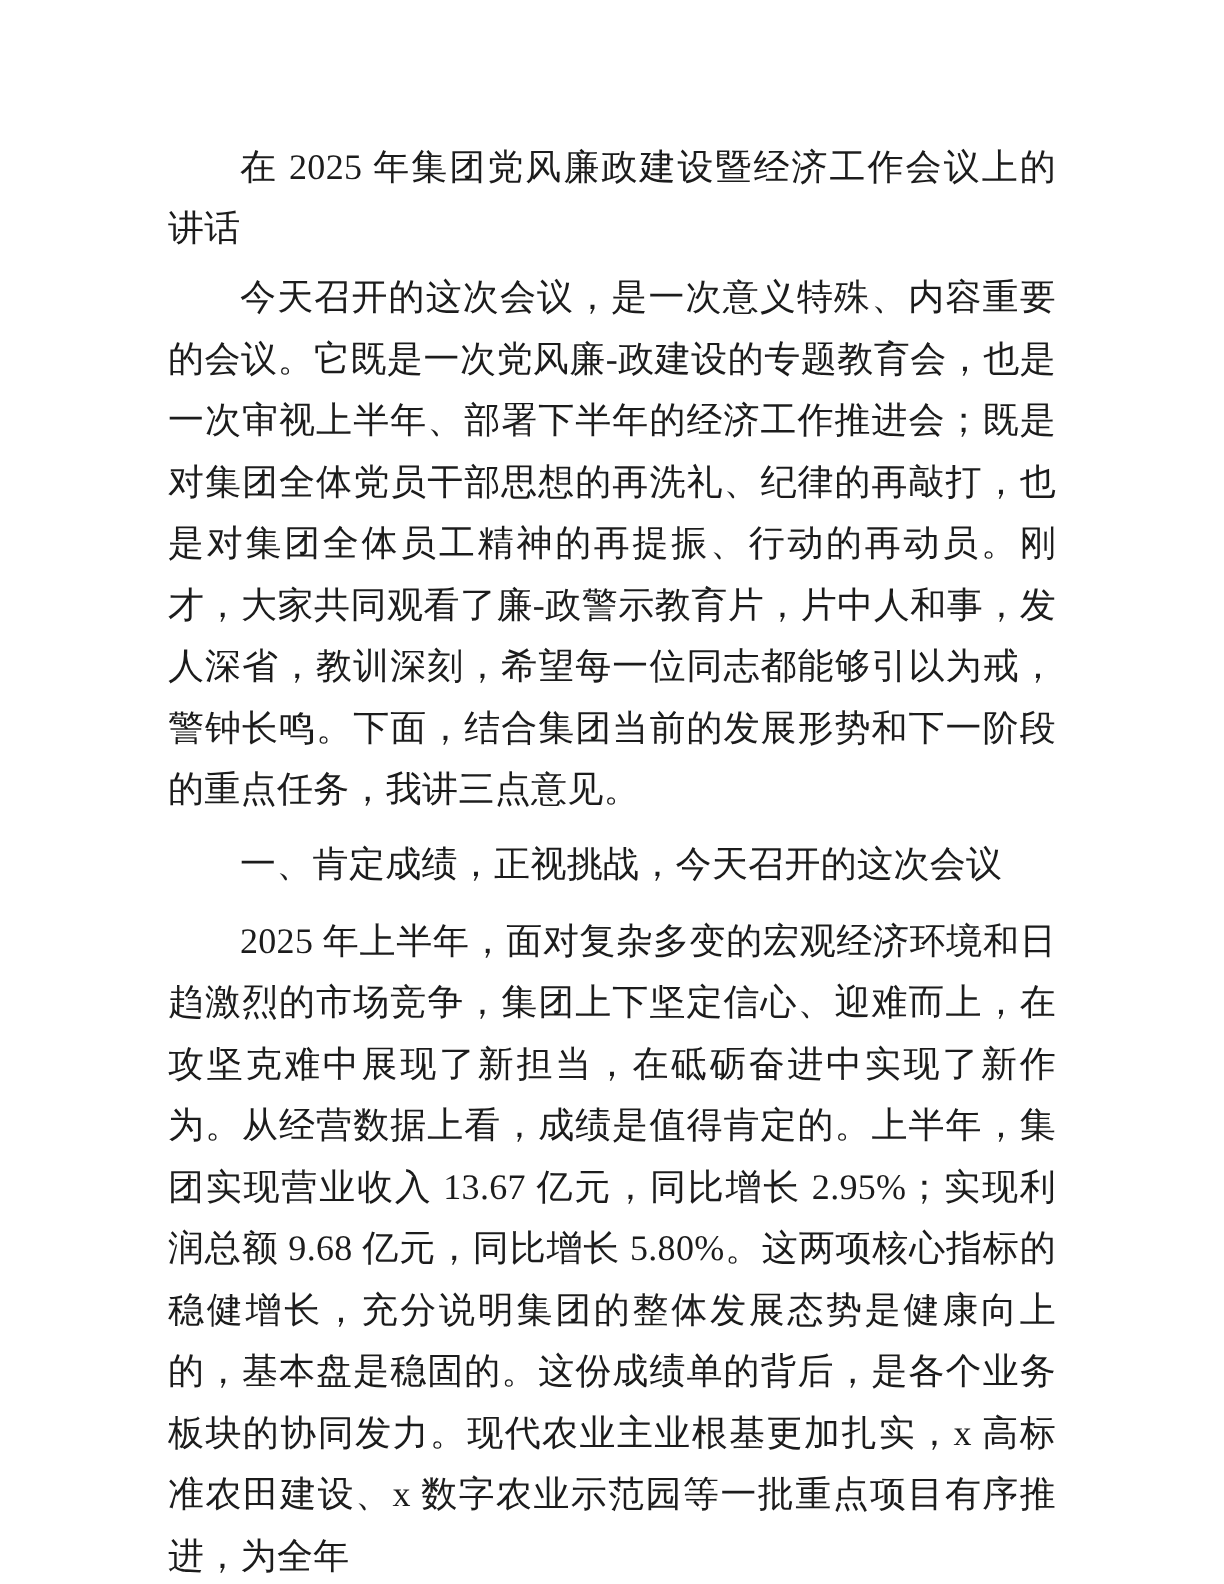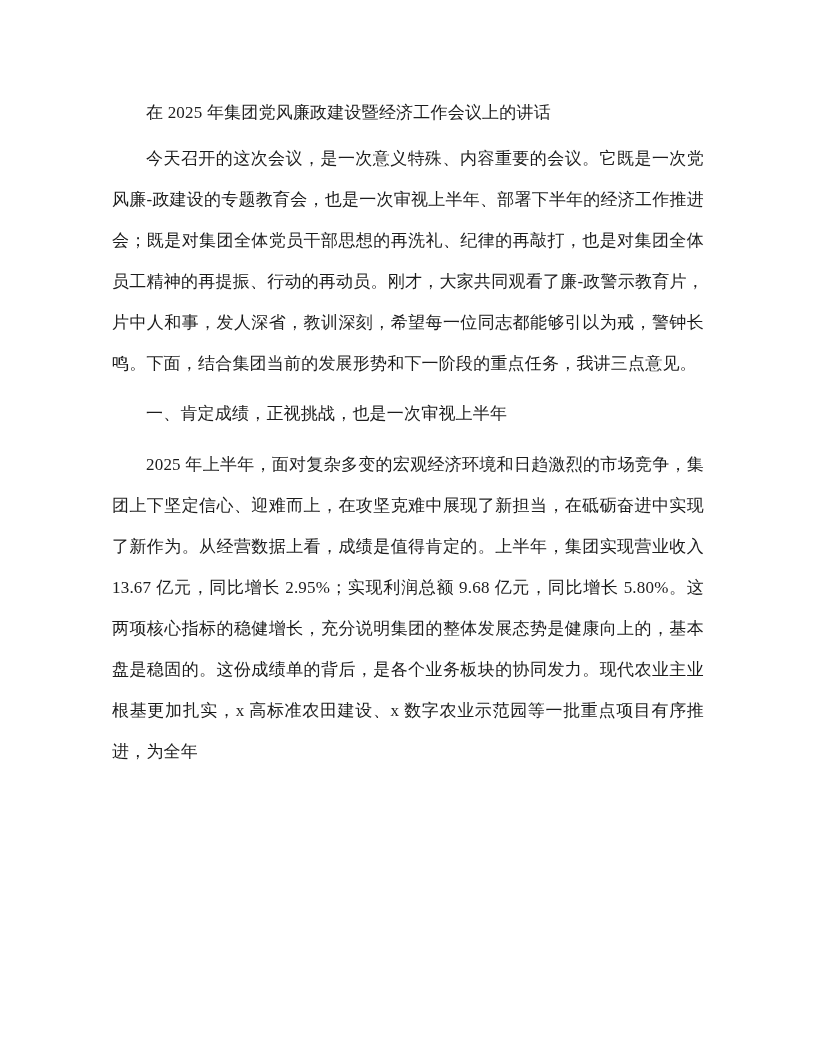--- a/index.html
+++ b/index.html
@@ -16,21 +16,21 @@
       box-sizing: border-box;
       width: 816px;
       height: 1056px;
       background: #ffffff;
       color: #1c1c1c;
       padding: 92px 112px 40px 112px;
       overflow: hidden;
     }
     .doc p {
       margin: 0 0 10px 0;
-      font-size: 17px;
+      font-size: 24px;
       line-height: 41px;
       text-align: justify;
       text-indent: 2em;
       letter-spacing: 0.2px;
       word-break: break-all;
     }
     .doc .doc-title {
       margin-bottom: 5px;
     }
     .doc .salutation {
@@ -45,16 +45,16 @@
       text-align: left;
     }
   </style>
 </head>
 <body>
 
 <div class="page">
   <div class="doc">
     <p class="doc-title">在 2025 年集团党风廉政建设暨经济工作会议上的讲话</p>
     <p class="body-para">今天召开的这次会议，是一次意义特殊、内容重要的会议。它既是一次党风廉-政建设的专题教育会，也是一次审视上半年、部署下半年的经济工作推进会；既是对集团全体党员干部思想的再洗礼、纪律的再敲打，也是对集团全体员工精神的再提振、行动的再动员。刚才，大家共同观看了廉-政警示教育片，片中人和事，发人深省，教训深刻，希望每一位同志都能够引以为戒，警钟长鸣。下面，结合集团当前的发展形势和下一阶段的重点任务，我讲三点意见。</p>
-    <p class="section-heading">一、肯定成绩，正视挑战，也是一次审视上半年</p>
+    <p class="section-heading">一、肯定成绩，正视挑战，今天召开的这次会议</p>
     <p class="body-para">2025 年上半年，面对复杂多变的宏观经济环境和日趋激烈的市场竞争，集团上下坚定信心、迎难而上，在攻坚克难中展现了新担当，在砥砺奋进中实现了新作为。从经营数据上看，成绩是值得肯定的。上半年，集团实现营业收入 13.67 亿元，同比增长 2.95%；实现利润总额 9.68 亿元，同比增长 5.80%。这两项核心指标的稳健增长，充分说明集团的整体发展态势是健康向上的，基本盘是稳固的。这份成绩单的背后，是各个业务板块的协同发力。现代农业主业根基更加扎实，x 高标准农田建设、x 数字农业示范园等一批重点项目有序推进，为全年</p>
   </div>
 </div>
 
 </body></html>

